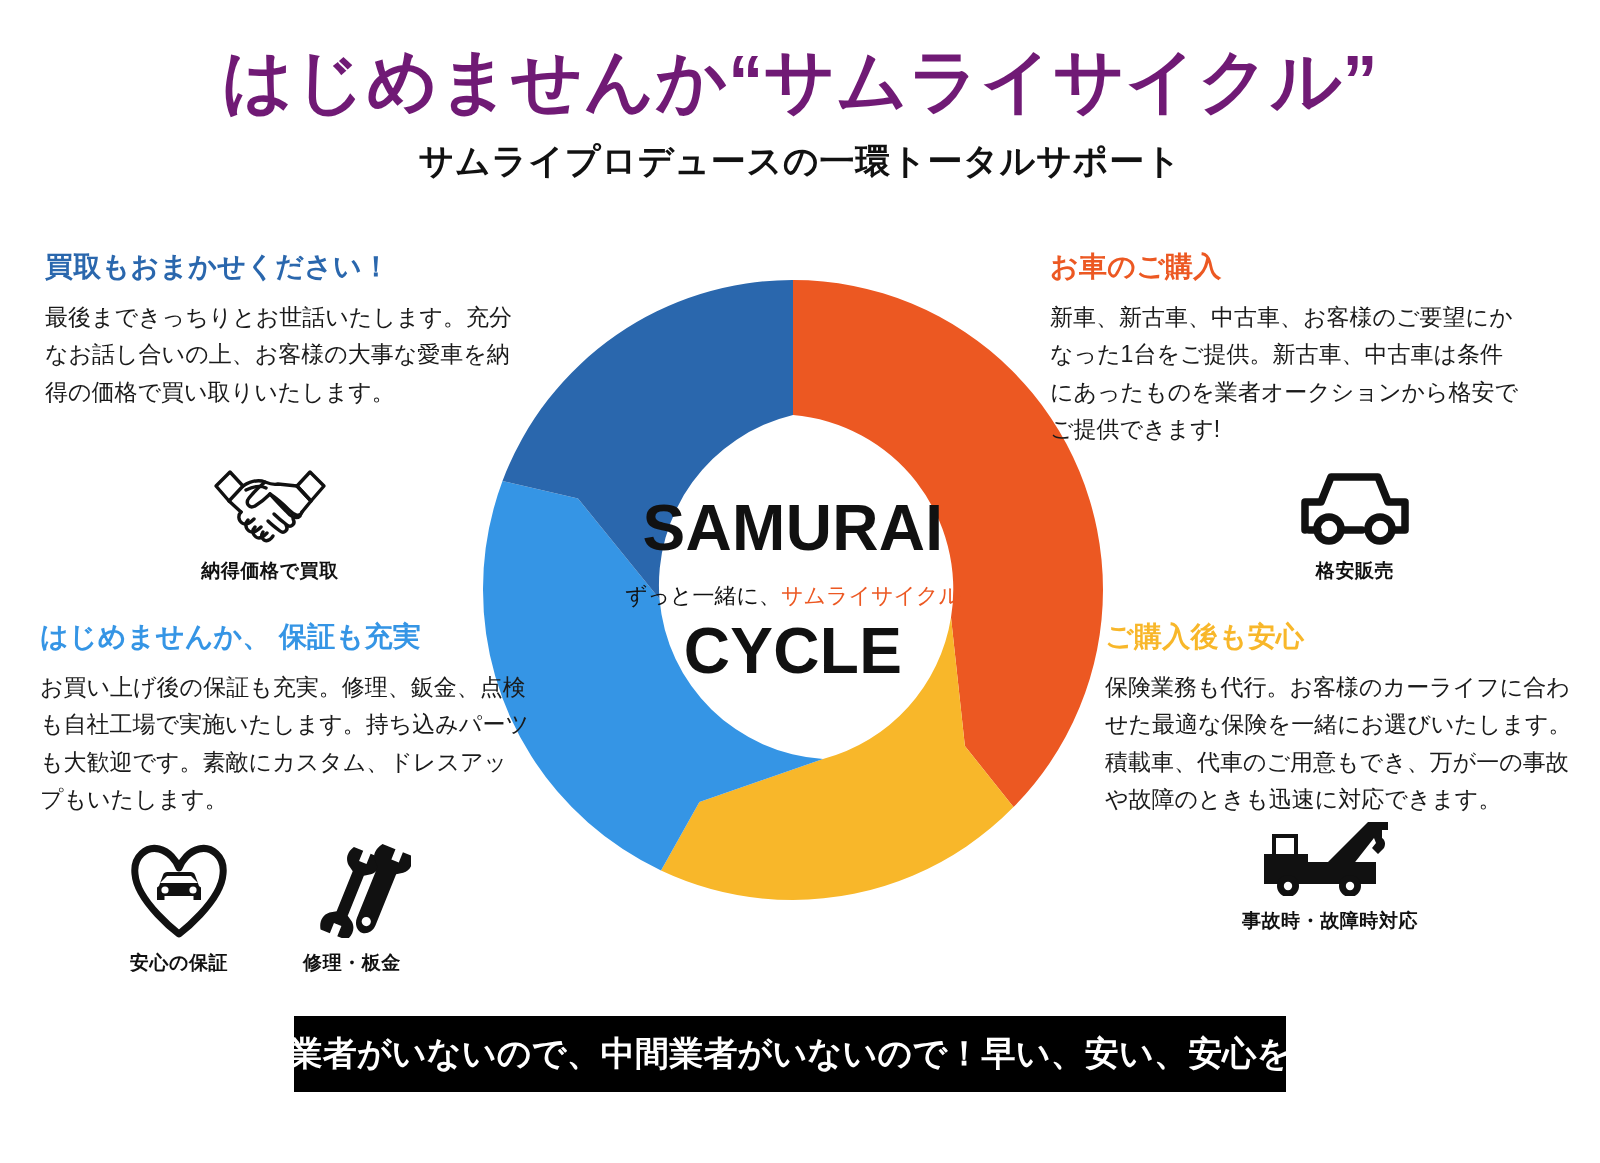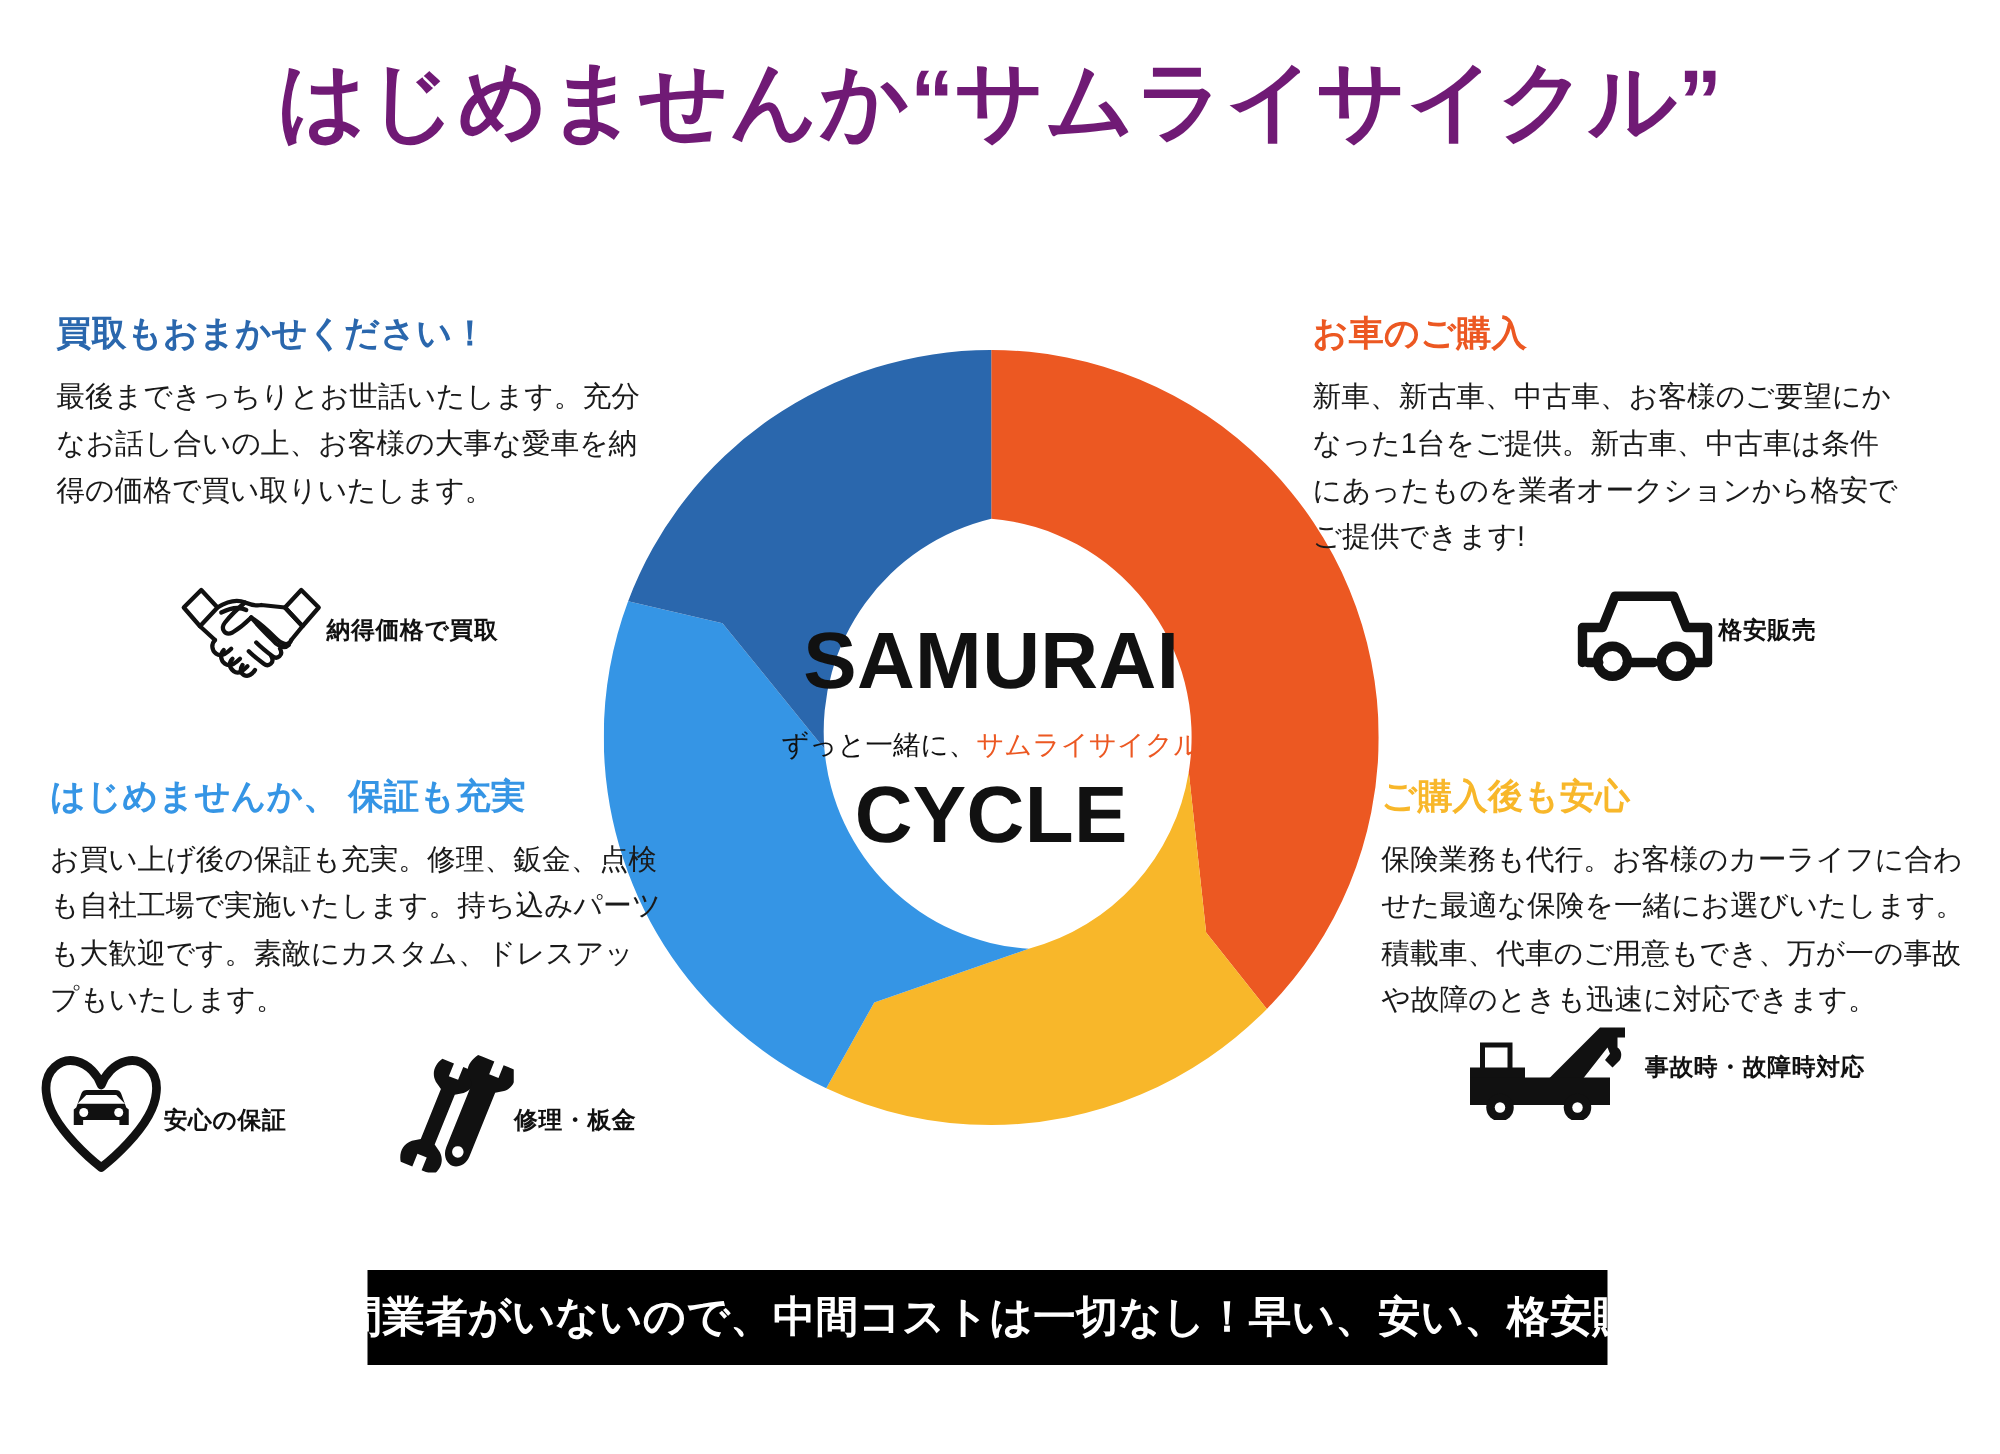--- a/index.html
+++ b/index.html
@@ -116,21 +116,21 @@
   
   .icon-row {
     position: absolute;
     display: flex;
     justify-content: center;
     align-items: flex-start;
     gap: 64px;
   }
   .icon-item {
     display: flex;
-    flex-direction: row;
+    flex-direction: column;
     align-items: center;
     justify-content: center;
   }
   .icon-art {
     display: flex;
     align-items: flex-end;
     justify-content: center;
     height: 96px;
   }
   .icon-label {
@@ -167,20 +167,21 @@
     white-space: nowrap;
   }
 </style>
 </head>
 <body>
 
 <div class="header">
   <h1 class="title">
     <span class="title-black">はじめませんか</span><span class="title-orange">“サムライサイクル”</span>
   </h1>
+  <p class="subtitle">サムライプロデュースの一環トータルサポート</p>
 </div>
 
 <div class="cycle-wrap">
   <svg width="620" height="620" viewBox="0 0 620 620" aria-hidden="true">
 
     <g>
       <path fill="#ec5822" d="
         M 310 0
         A 310 310 0 0 1 620 310
         L 620 310
@@ -349,14 +350,14 @@
         <circle cx="32" cy="76" r="4.2" fill="#ffffff"></circle>
         <circle cx="94" cy="76" r="11"></circle>
         <circle cx="94" cy="76" r="4.2" fill="#ffffff"></circle>
       </svg>
     </div>
     <div class="icon-label">事故時・故障時対応</div>
   </div>
 </div>
 
 <div class="banner">
-  <span class="banner-text">中間業者がいないので、中間コストは一切なし！早い、安い、格安販売</span>
+  <span class="banner-text">中間業者がいないので、中間業者がいないので！早い、安い、安心を実現</span>
 </div>
 
 </body></html>

